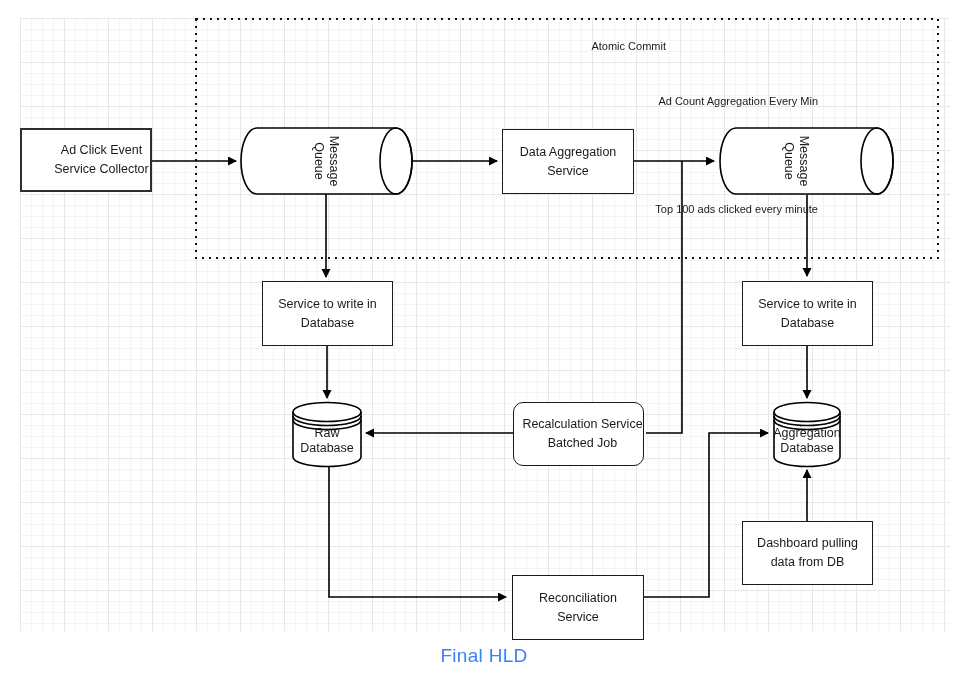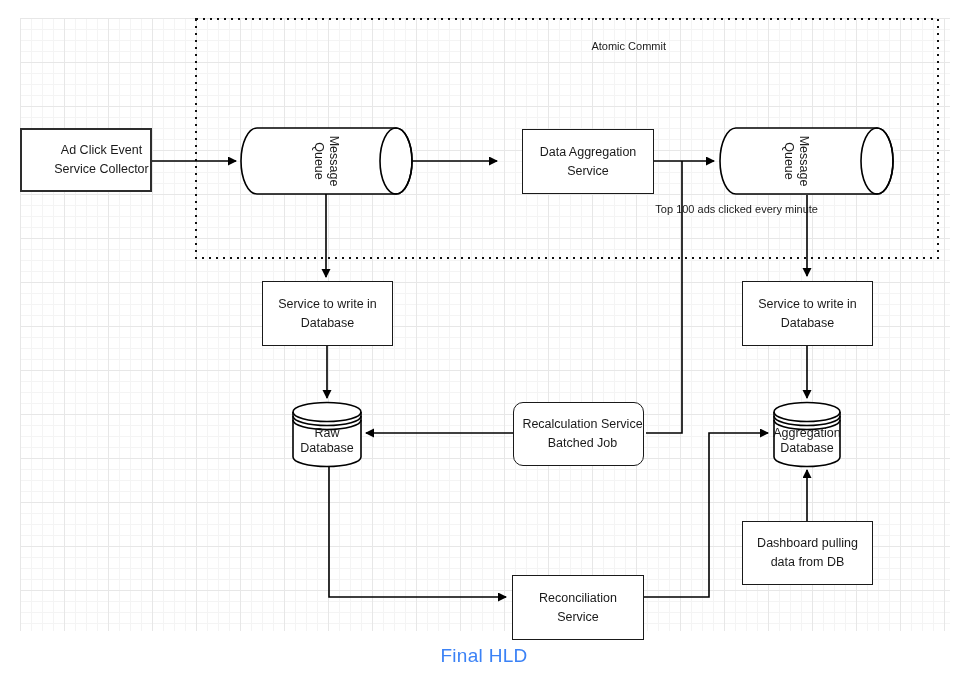--- a/index.html
+++ b/index.html
@@ -90,21 +90,21 @@
       <path d="M774,412 A33,9.5 0 0 1 840,412 L840,457 A33,9.5 0 0 1 774,457 Z"></path>
       <path d="M774,412 A33,9.5 0 0 0 840,412" fill="none"></path>
       <path d="M774,416 A33,9.5 0 0 0 840,416" fill="none"></path>
       <path d="M774,420 A33,9.5 0 0 0 840,420" fill="none"></path>
     </g>
   </svg>
 
   <div class="node heavy" style="left:20px;top:128px;width:132px;height:64px;">Ad Click Event
 Service Collector</div>
 
-  <div class="node" style="left:502px;top:129px;width:132px;height:65px;margin-left:20px;">Data Aggregation
+  <div class="node" style="left:502px;top:129px;width:132px;height:65px;">Data Aggregation
 Service</div>
 
   <div class="node" style="left:262px;top:281px;width:131px;height:65px;">Service to write in
 Database</div>
 
   <div class="node" style="left:742px;top:281px;width:131px;height:65px;">Service to write in
 Database</div>
 
   <div class="node rounded" style="left:513px;top:402px;width:131px;height:64px;padding-left:8px;">Recalculation Service
 Batched Job</div>
@@ -122,18 +122,19 @@
 Queue</div>
 
   <div class="shape-label" style="left:275px;top:424px;width:104px;height:34px;">Raw
 Database</div>
 
   <div class="shape-label" style="left:753px;top:424px;width:108px;height:34px;">Aggregation
 Database</div>
 
   <div class="float-label" style="left:466px;top:39px;width:200px;">Atomic Commit</div>
 
+  <div class="float-label" style="left:578px;top:94px;width:240px;">Ad Count Aggregation Every Min</div>
 
   <div class="float-label" style="left:578px;top:202px;width:240px;">Top 100 ads clicked every minute</div>
 
   <div class="caption">Final HLD</div>
 
 </div>
 
 </body></html>

